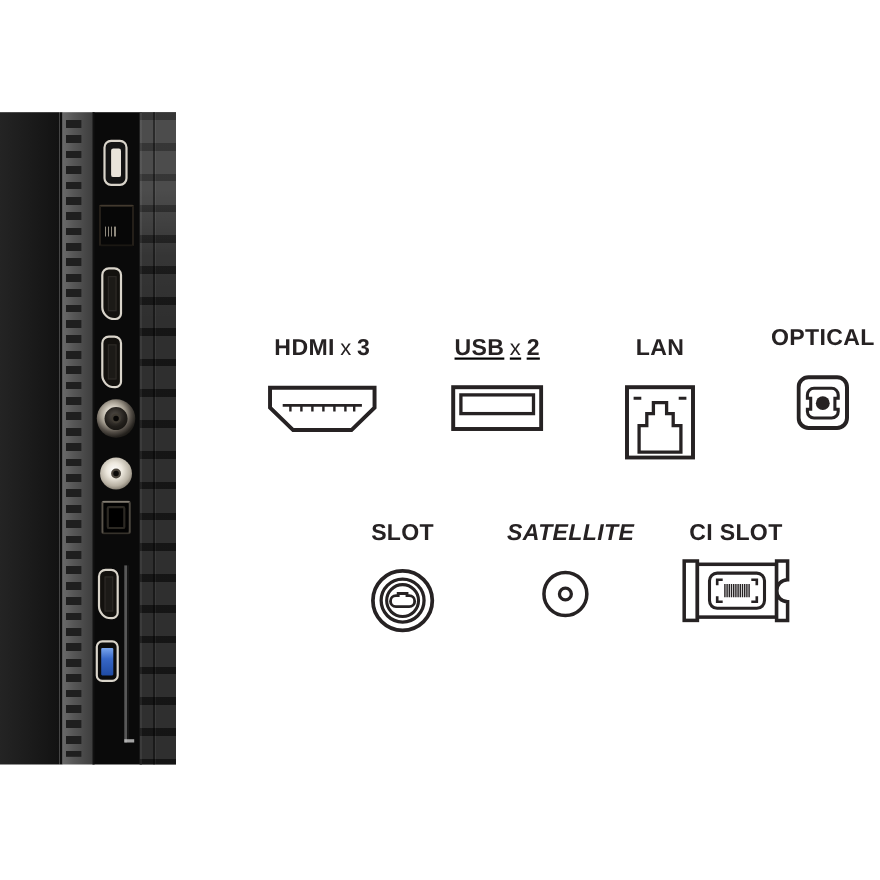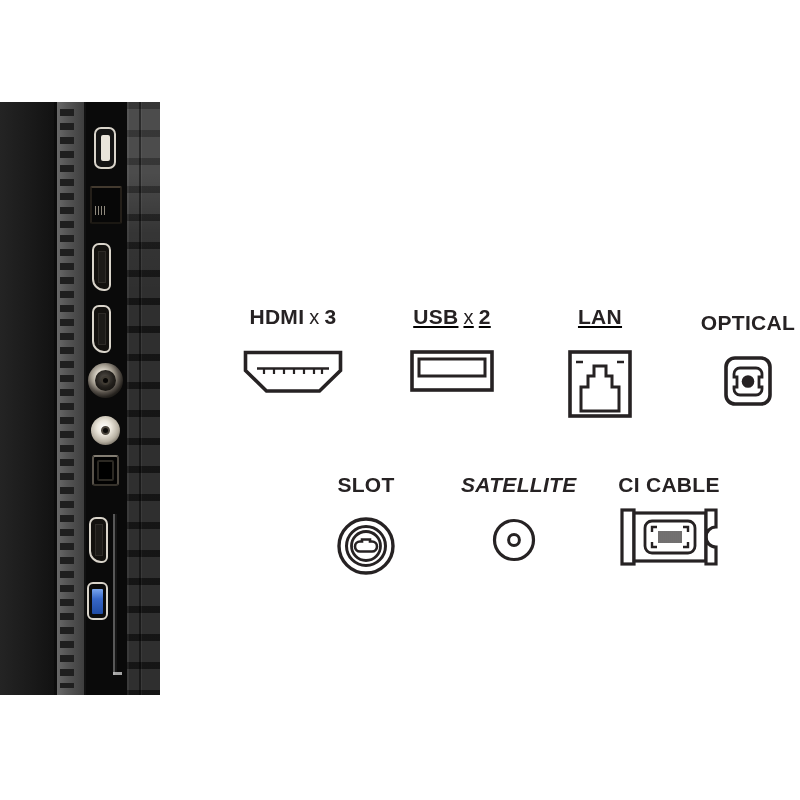--- a/index.html
+++ b/index.html
@@ -132,32 +132,32 @@
   <div class="legend-item" style="left:399px;top:305px;text-decoration:underline;">
     <div class="legend-label"><span>USB</span><span class="lbl-x">x</span><span>2</span></div>
     <div class="legend-iconwrap" style="top:45px;">
       <svg width="84" height="42" viewBox="0 0 84 42">
         <rect x="2" y="2" width="80" height="38" fill="#ffffff" stroke="#262223" stroke-width="3.6"></rect>
         <rect x="9" y="9" width="66" height="17" fill="none" stroke="#262223" stroke-width="3"></rect>
       </svg>
     </div>
   </div>
 
-  <div class="legend-item" style="left:547px;top:305px;text-decoration:underline;">
+  <div class="legend-item" style="left:547px;top:305px;">
     <div class="legend-label"><span>LAN</span></div>
     <div class="legend-iconwrap" style="top:45px;">
       <svg width="64" height="68" viewBox="0 0 64 68">
         <rect x="2" y="2" width="60" height="64" fill="#ffffff" stroke="#262223" stroke-width="3.6"></rect>
         <path d="M8,12 H15 M49,12 H56" stroke="#262223" stroke-width="2.6" fill="none"></path>
         <path d="M13,61 V37 H20 V26 H26 V16 H38 V26 H44 V37 H51 V61 Z" fill="none" stroke="#262223" stroke-width="3"></path>
       </svg>
     </div>
   </div>
 
-  <div class="legend-item" style="left:695px;top:311px;">
+  <div class="legend-item" style="left:695px;top:296px;">
     <div class="legend-label"><span>OPTICAL</span></div>
     <div class="legend-iconwrap" style="top:45px;">
       <svg width="48" height="50" viewBox="0 0 48 50">
         <rect x="2" y="2" width="44" height="46" rx="9" fill="#ffffff" stroke="#262223" stroke-width="3.6"></rect>
         <path d="M16,12 H32 A6,6 0 0 1 38,18 V21 H35 V31 H38 V33 A6,6 0 0 1 32,39 H16 A6,6 0 0 1 10,33 V31 H13 V21 H10 V18 A6,6 0 0 1 16,12 Z" fill="none" stroke="#262223" stroke-width="2.8"></path>
         <circle cx="24" cy="25.5" r="6.3" fill="#262223"></circle>
       </svg>
     </div>
   </div>
 
@@ -177,21 +177,21 @@
     <div class="legend-label"><span>SATELLITE</span></div>
     <div class="legend-iconwrap" style="top:45px;">
       <svg width="44" height="44" viewBox="0 0 44 44">
         <circle cx="22" cy="22" r="19.5" fill="#ffffff" stroke="#262223" stroke-width="3.2"></circle>
         <circle cx="22" cy="22" r="5.4" fill="#ffffff" stroke="#262223" stroke-width="3"></circle>
       </svg>
     </div>
   </div>
 
   <div class="legend-item" style="left:616px;top:473px;">
-    <div class="legend-label"><span>CI CABLE</span></div>
+    <div class="legend-label"><span>CI SLOT</span></div>
     <div class="legend-iconwrap" style="top:34px;">
       <svg width="100" height="60" viewBox="0 0 100 60">
         <rect x="3" y="3" width="12" height="54" fill="#ffffff" stroke="#262223" stroke-width="3.2"></rect>
         <rect x="15" y="6" width="72" height="48" fill="#ffffff" stroke="#262223" stroke-width="3.2"></rect>
         <path d="M87,3 H97 V20 A9,9 0 0 0 97,40 V57 H87 Z" fill="#ffffff" stroke="#262223" stroke-width="3.2"></path>
         <rect x="26" y="14" width="50" height="32" rx="7" fill="#ffffff" stroke="#262223" stroke-width="2.8"></rect>
         <path d="M38,20 H33 V25 M64,20 H69 V25 M33,35 V40 H38 M69,35 V40 H64" fill="none" stroke="#262223" stroke-width="2.4"></path>
         <path d="M40,24 V36 M42,24 V36 M44,24 V36 M46,24 V36 M48,24 V36 M50,24 V36 M52,24 V36 M54,24 V36 M56,24 V36 M58,24 V36 M60,24 V36 M62,24 V36" stroke="#262223" stroke-width="1.3" fill="none"></path>
       </svg>
     </div>

